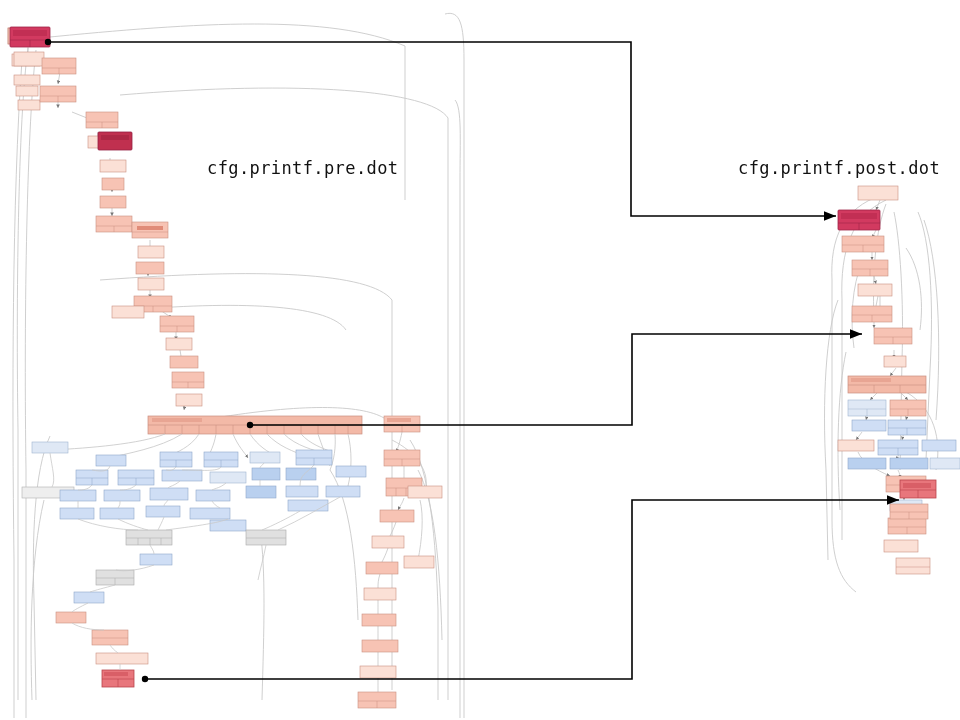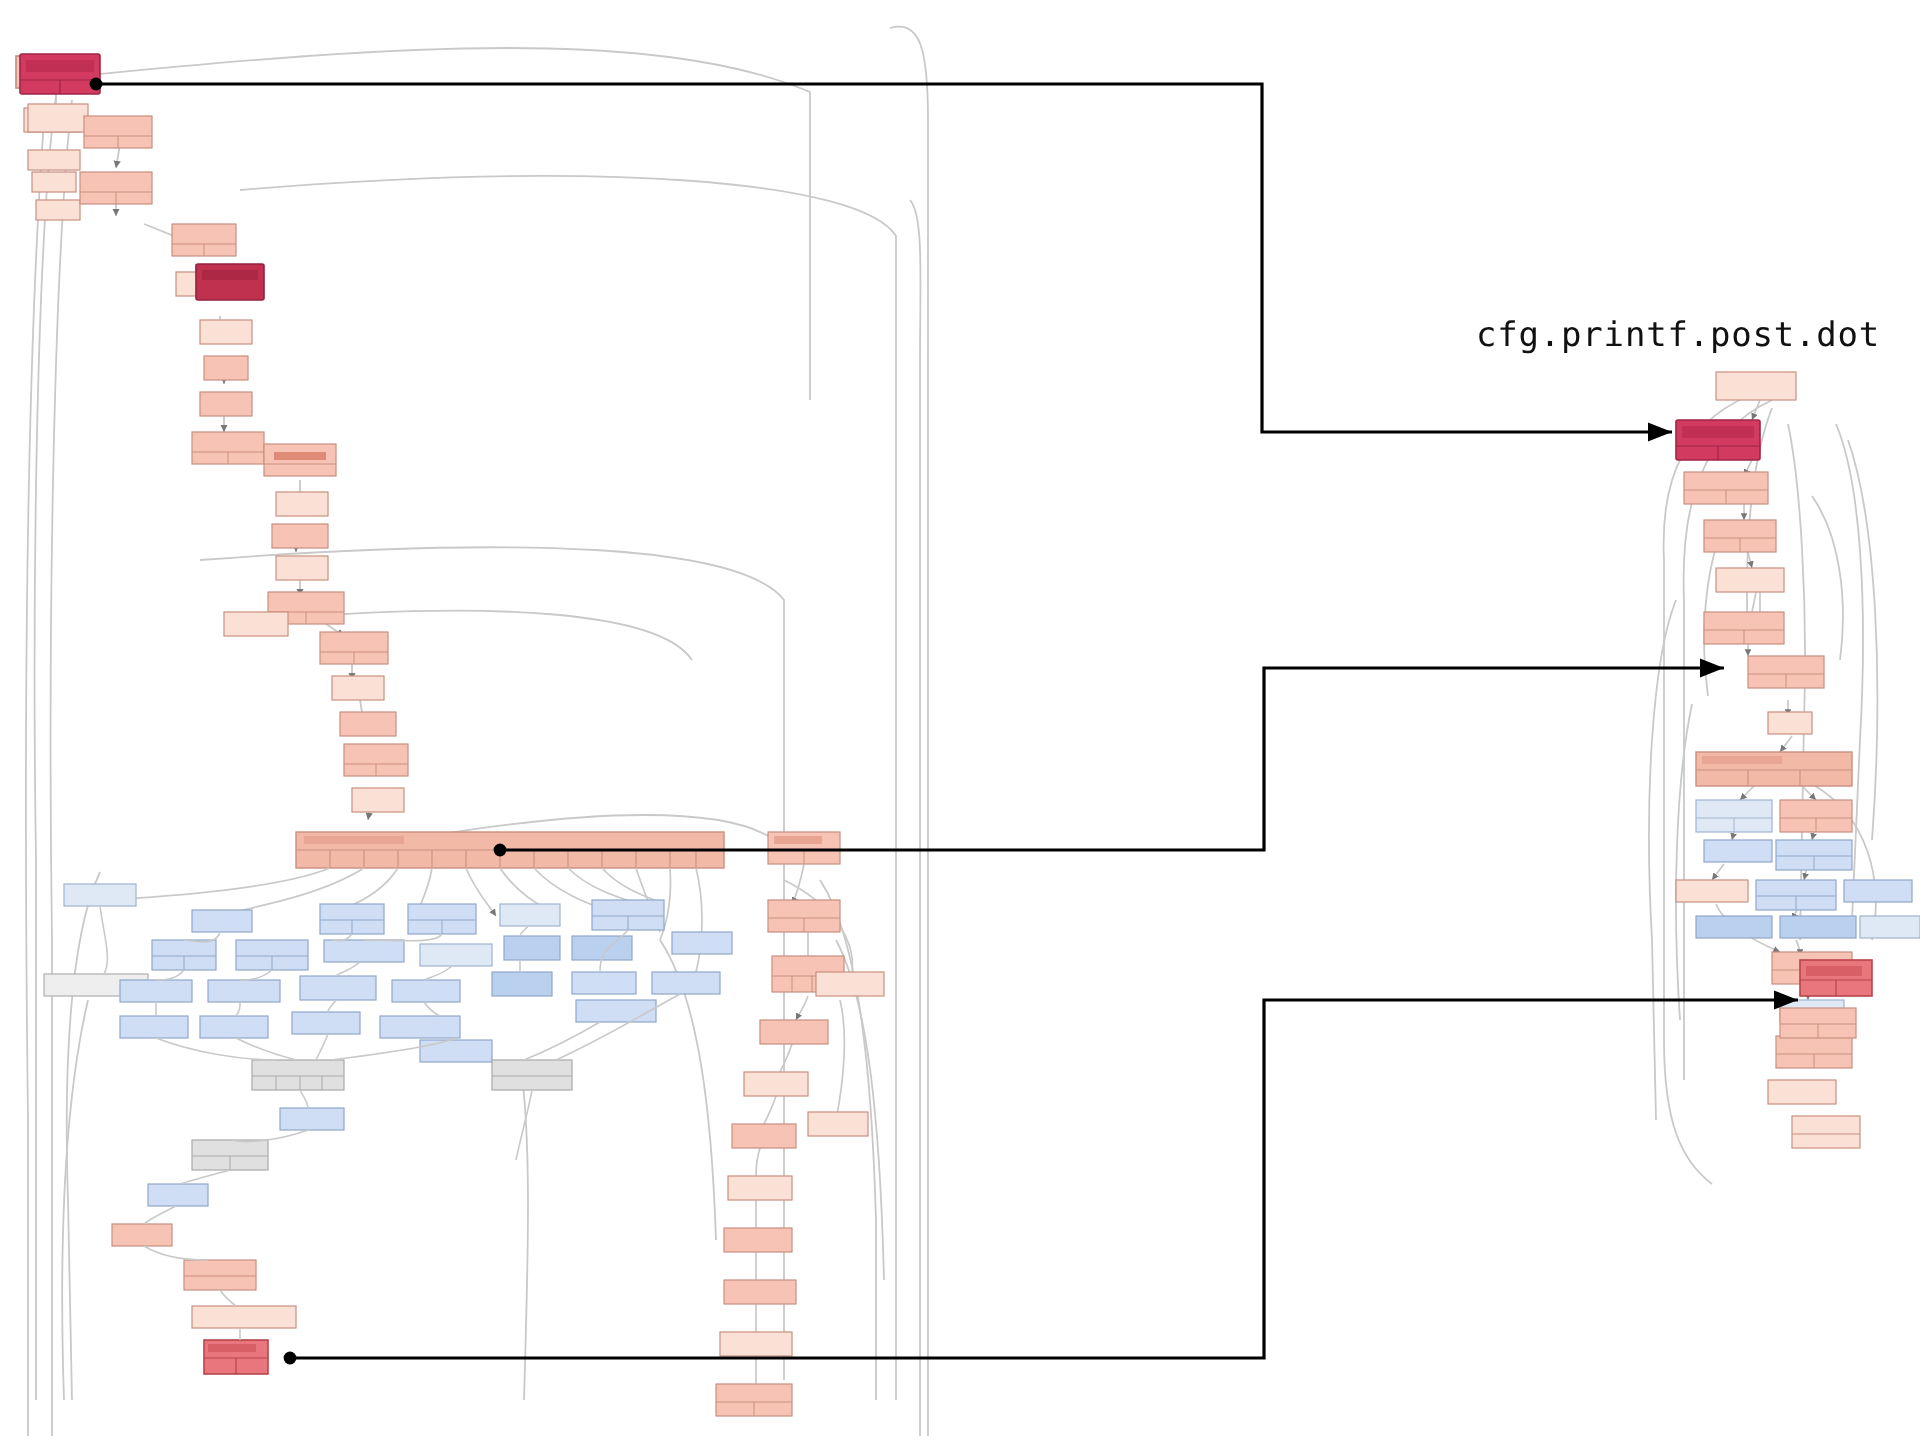--- a/index.html
+++ b/index.html
@@ -500,16 +500,17 @@
       <circle cx="250" cy="425" r="3.2" fill="#000000"></circle>
       <path d="M250,425 L632,425 L632,334 L862,334" fill="none" stroke="#000000" stroke-width="1.6" marker-end="url(#bah)"></path>
     </g>
 
     <g>
       <circle cx="145" cy="679" r="3.2" fill="#000000"></circle>
       <path d="M145,679 L632,679 L632,500 L899,500" fill="none" stroke="#000000" stroke-width="1.6" marker-end="url(#bah)"></path>
     </g>
   </svg>
 
+  <div class="panel-label" id="label-pre">cfg.printf.pre.dot</div>
 
   <div class="panel-label" id="label-post">cfg.printf.post.dot</div>
 
 </div>
 
 </body></html>

